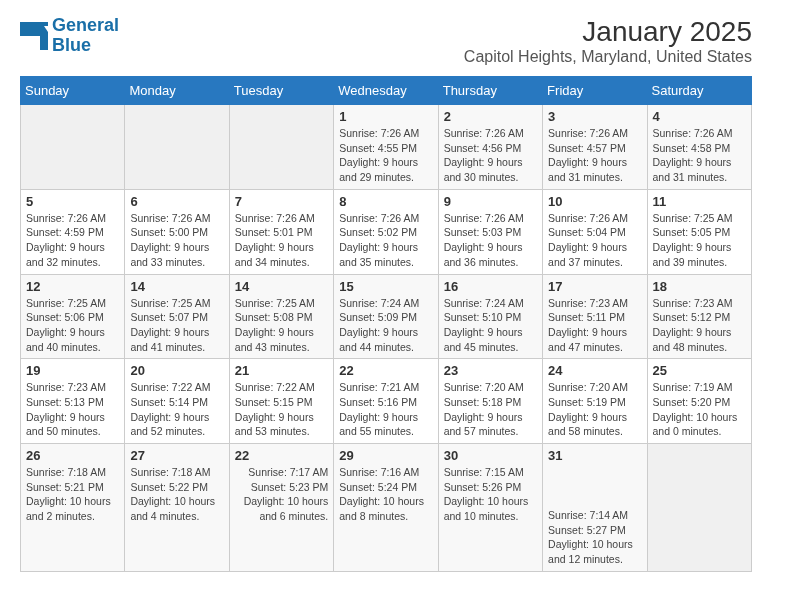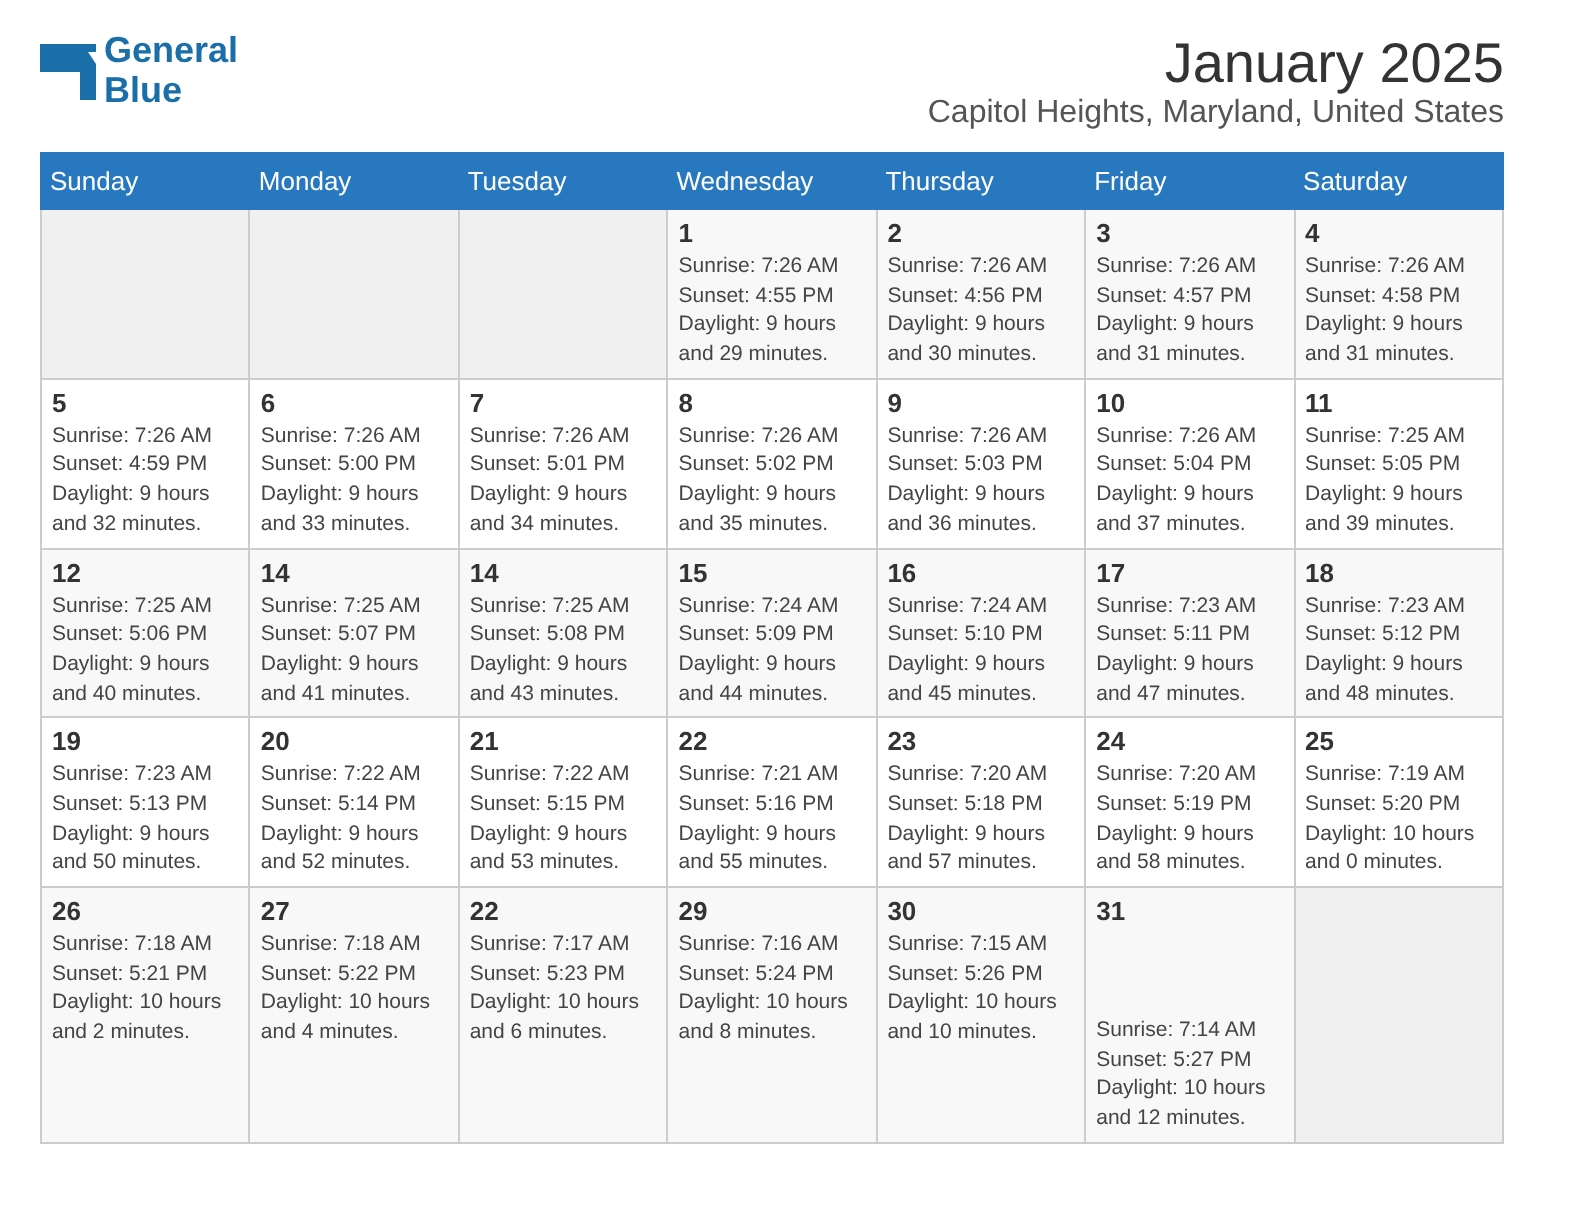--- a/index.html
+++ b/index.html
@@ -322,21 +322,21 @@
           </td>
           <td>
             <span class="day-number">27</span>
             <div class="day-info" style="white-space: pre-line;">Sunrise: 7:18 AM
 Sunset: 5:22 PM
 Daylight: 10 hours
 and 4 minutes.</div>
           </td>
           <td>
             <span class="day-number">22</span>
-            <div class="day-info" style="white-space: pre-line;">Sunrise: 7:17 AM
+            <div class="day-info" style="white-space: pre-line; text-align: right;">Sunrise: 7:17 AM
 Sunset: 5:23 PM
 Daylight: 10 hours
 and 6 minutes.</div>
           </td>
           <td>
             <span class="day-number">29</span>
             <div class="day-info" style="white-space: pre-line;">Sunrise: 7:16 AM
 Sunset: 5:24 PM
 Daylight: 10 hours
 and 8 minutes.</div>

